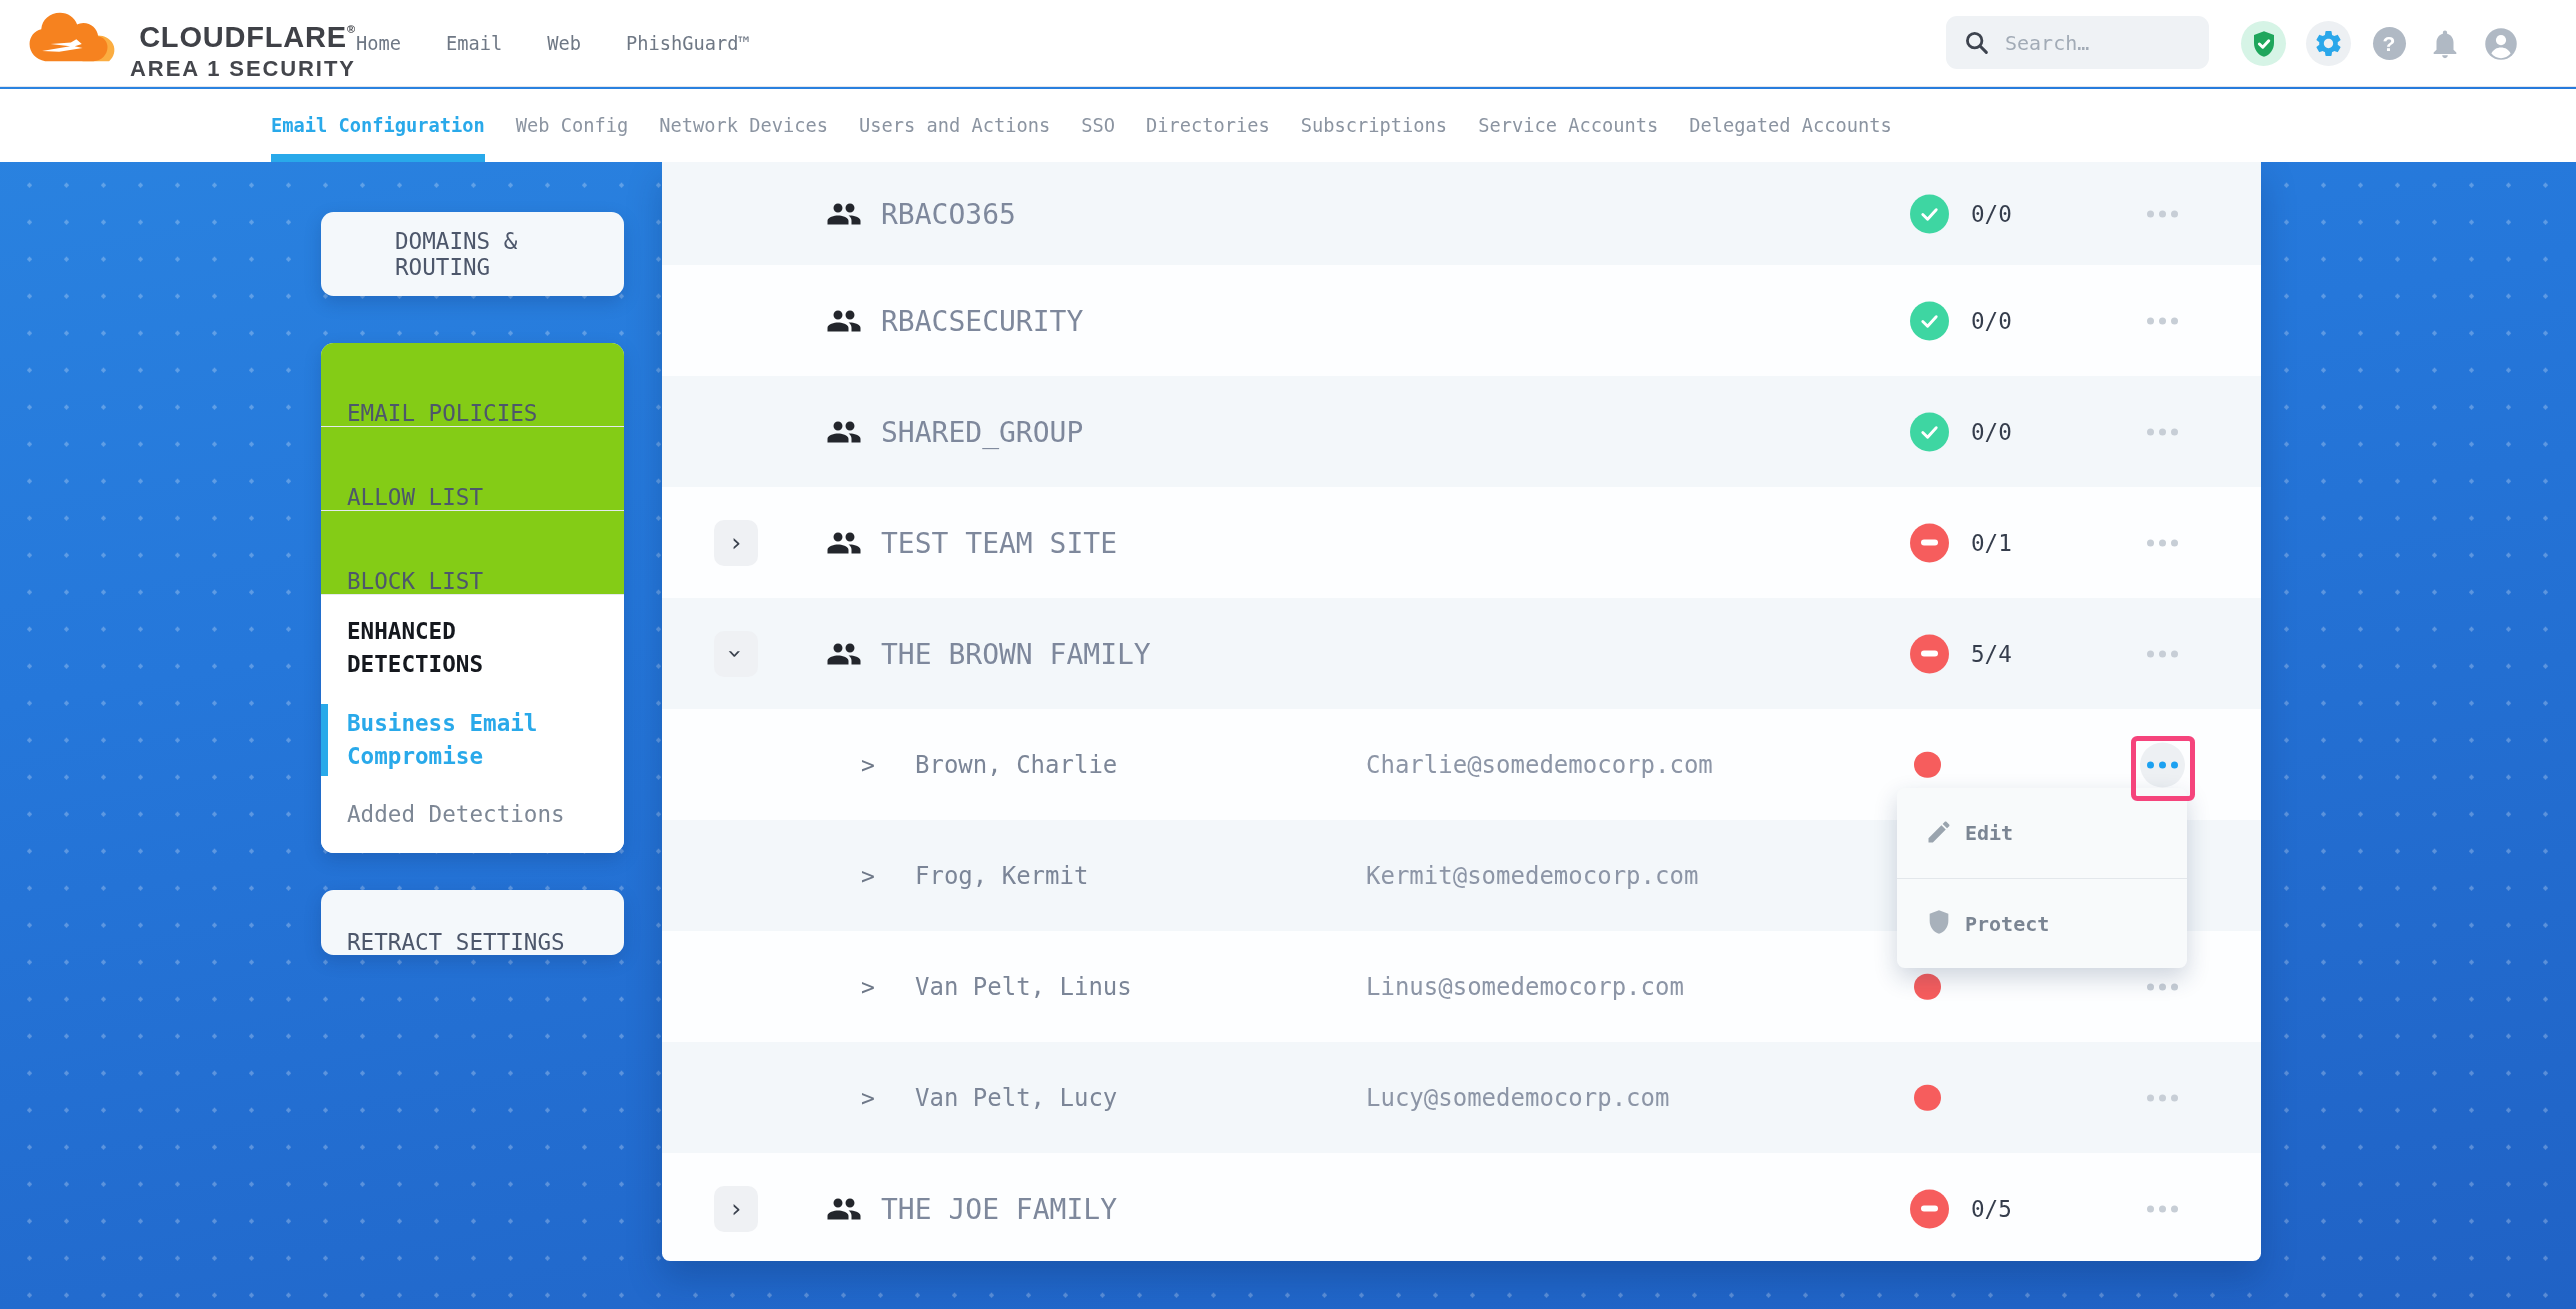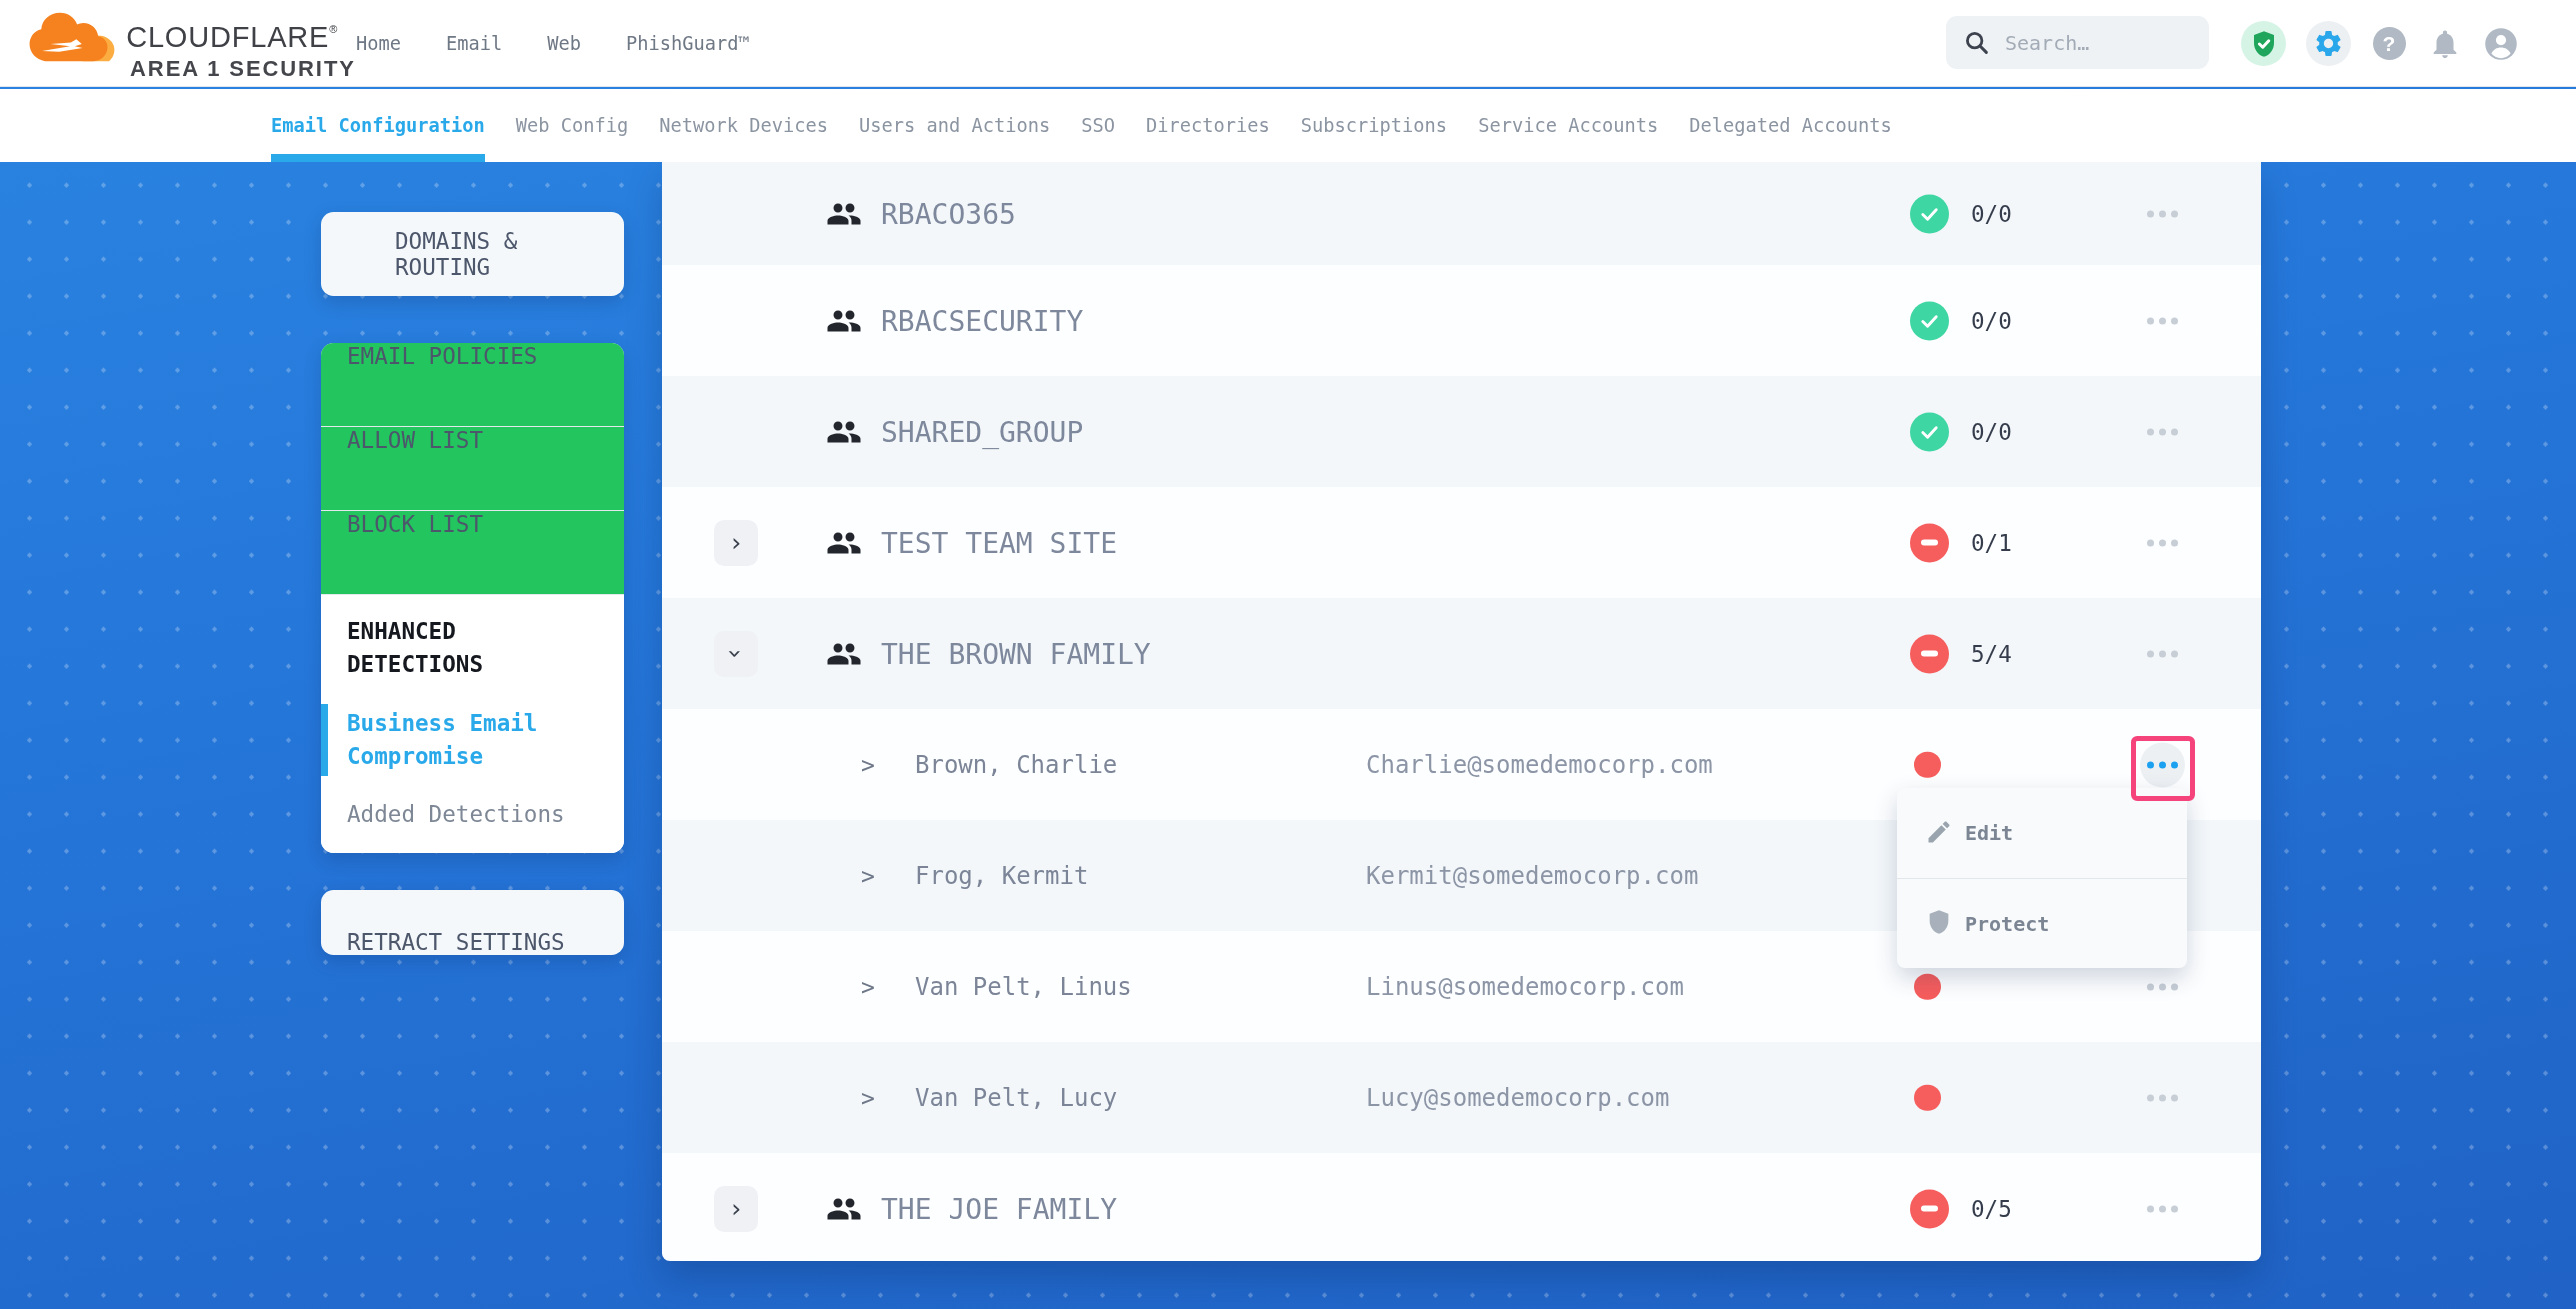--- a/index.html
+++ b/index.html
@@ -25,21 +25,21 @@
   }
 
   
   .header{
     position:absolute;left:0;top:0;width:2576px;height:87px;background:#ffffff;
     border-bottom:1.6px solid #e4e6ec;z-index:10;
   }
   .logo{position:absolute;left:28px;top:7.8px;display:flex;align-items:flex-start;}
   .logo svg{width:92px;height:72px;}
   .logo-text{margin-left:6.2px;margin-top:15.6px;font-family:"Liberation Sans",sans-serif;color:#3f4147;}
-  .logo-title{font-size:29px;font-weight:normal;letter-spacing:0.8px;line-height:1;}
+  .logo-title{font-size:29px;font-weight:bold;letter-spacing:0.8px;line-height:1;text-align:right;}
   .logo-title sup{font-size:11px;vertical-align:14px;}
   .logo-subtitle{font-size:22px;font-weight:bold;letter-spacing:1.9px;line-height:1;margin-top:5.4px;margin-left:3.9px;color:#44464c;}
   .top-nav{position:absolute;left:356px;top:0;height:87px;display:flex;align-items:center;gap:45px;text-align:center;}
   .top-nav .nav-link{font-size:18.7px;color:#6f7885;cursor:pointer;white-space:nowrap;}
   .search-box{
     position:absolute;left:1946px;top:16.3px;width:263px;height:53px;border-radius:11px;
     background:#eff2f5;display:flex;align-items:center;padding-left:17px;gap:14px;
   }
   .search-box svg{width:28px;height:28px;flex:0 0 auto;}
   .search-box input{
@@ -68,22 +68,22 @@
 
   
   .sidebar-card{
     position:absolute;left:321px;width:303px;background:#f4f8fb;border-radius:12.5px;
     box-shadow:0 6.2px 17px rgba(13,42,92,.20);z-index:5;overflow:hidden;
   }
   .card-domains{top:212px;height:84px;display:flex;align-items:center;padding-left:48px;}
   .card-domains .side-label{padding-left:26px;}
   .side-label{font-size:22.6px;color:#4d576b;letter-spacing:0;}
   .card-policies{top:343px;}
-  .policy-item{height:84px;display:flex;align-items:flex-start;padding-left:26px;
-    border-bottom:1.6px solid #e4e9ee;background:#22c55e;cursor:pointer;}
+  .policy-item{height:84px;display:flex;align-items:flex-end;padding-left:26px;
+    border-bottom:1.6px solid #e4e9ee;background:#84cc16;cursor:pointer;}
   .enhanced-section{background:#ffffff;padding:20px 22px 26.5px 26px;position:relative;}
   .enhanced-title{font-size:22.6px;font-weight:bold;color:#15181e;line-height:1.45;width:233px;}
   .bec-link{position:relative;margin-top:26.5px;font-size:22.6px;color:var(--accent-cyan);
     font-weight:bold;line-height:1.45;width:218px;cursor:pointer;}
   .bec-bar{position:absolute;left:-26px;top:-3.1px;bottom:-3.1px;width:7px;background:var(--accent-cyan);}
   .added-link{margin-top:28px;font-size:22.6px;color:#7d8795;cursor:pointer;}
   .card-retract{top:890px;height:65px;display:flex;align-items:flex-end;}
   .card-retract .side-label{padding-left:26px;}
 
   

